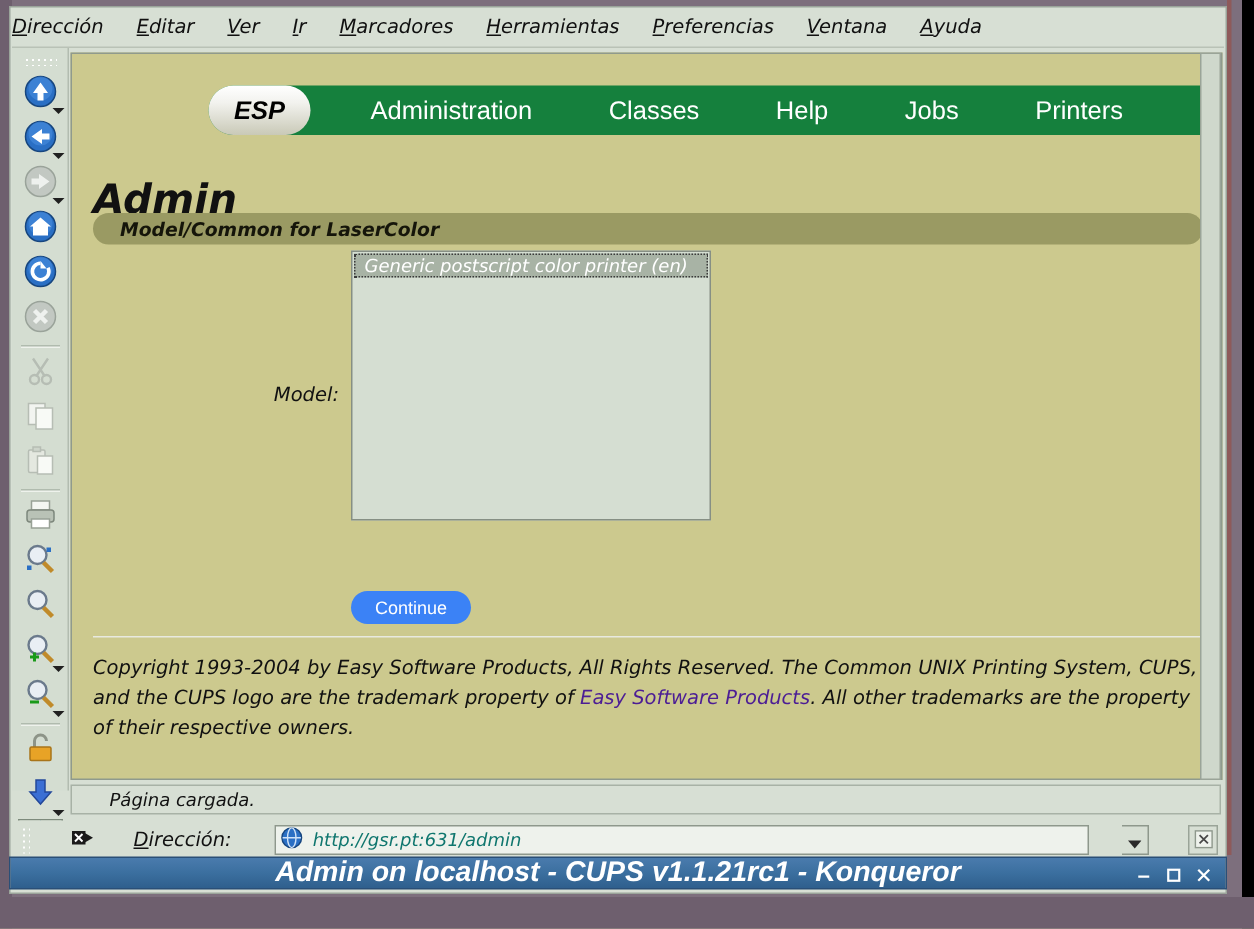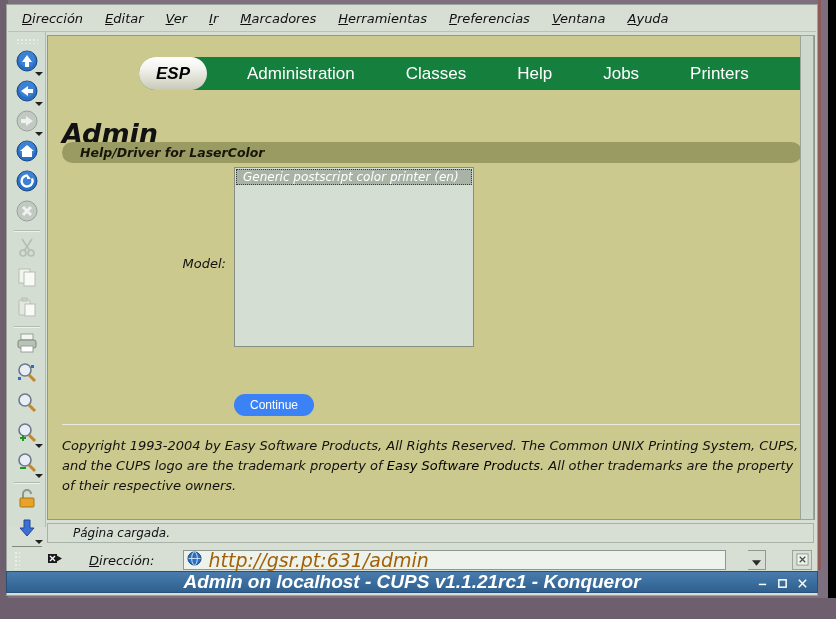--- a/index.html
+++ b/index.html
@@ -46,21 +46,20 @@
     box-sizing: border-box;
   }
   
   #menubar {
     position: absolute; left: 1px; top: 1px;
     width: 808px; height: 26px;
     background: #d7dfd4;
     border-bottom: 1px solid #b9c2b6;
     box-sizing: border-box;
     display: flex; align-items: center;
-    padding-left: 14px;
   }
   .menu-item {
     font-family: "DejaVu Sans", sans-serif;
     font-style: italic;
     font-size: 13px;
     color: #101010;
     margin-right: 22px;
     white-space: nowrap;
     cursor: default;
   }
@@ -220,21 +219,21 @@
   }
   #copyright {
     position: absolute; left: 14px; top: 400px;
     width: 744px;
     font-family: "DejaVu Sans", sans-serif;
     font-style: italic;
     font-size: 13px;
     line-height: 20px;
     color: #111;
   }
-  #copyright a { color: #000000; text-decoration: none; }
+  #copyright a { color: #4c1d95; text-decoration: none; }
   
   #vscroll {
     position: absolute; left: 793px; top: 30px;
     width: 14px; height: 485px;
     background: #cfd8cc;
     border: 1px solid #9aa498;
     box-sizing: border-box;
   }
   
   #statusbar {
@@ -281,22 +280,22 @@
     background: #eef2ec;
     border: 1px solid #8e988c;
     box-sizing: border-box;
     display: flex; align-items: center;
     padding-left: 3px;
     margin-right: 0;
   }
   #loc-text {
     font-family: "DejaVu Sans", sans-serif;
     font-style: italic;
-    font-size: 19px;
-    color: #a16207;
+    font-size: 12px;
+    color: #0f766e;
     margin-left: 6px;
     white-space: nowrap;
   }
   #loc-drop {
     width: 18px; height: 20px;
     background: #d7dfd4;
     border: 1px solid #8e988c;
     border-left: none;
     box-sizing: border-box;
     display: flex; align-items: center; justify-content: center;
@@ -552,21 +551,21 @@
         <div class="tab">Classes</div>
         <div class="tab">Help</div>
         <div class="tab">Jobs</div>
         <div class="tab">Printers</div>
         <div class="tab">Software</div>
       </div>
 
       <div id="page-title">Admin</div>
 
       <div id="section-bar">
-        <span>Help/Driver for LaserColor</span>
+        <span>Model/Common for LaserColor</span>
       </div>
 
       <div id="form-row">
         <div id="model-label">Model:</div>
         <div id="model-select">
           <div class="option sel">Generic postscript color printer (en)</div>
         </div>
       </div>
 
       <button id="continue-btn">Continue</button>

